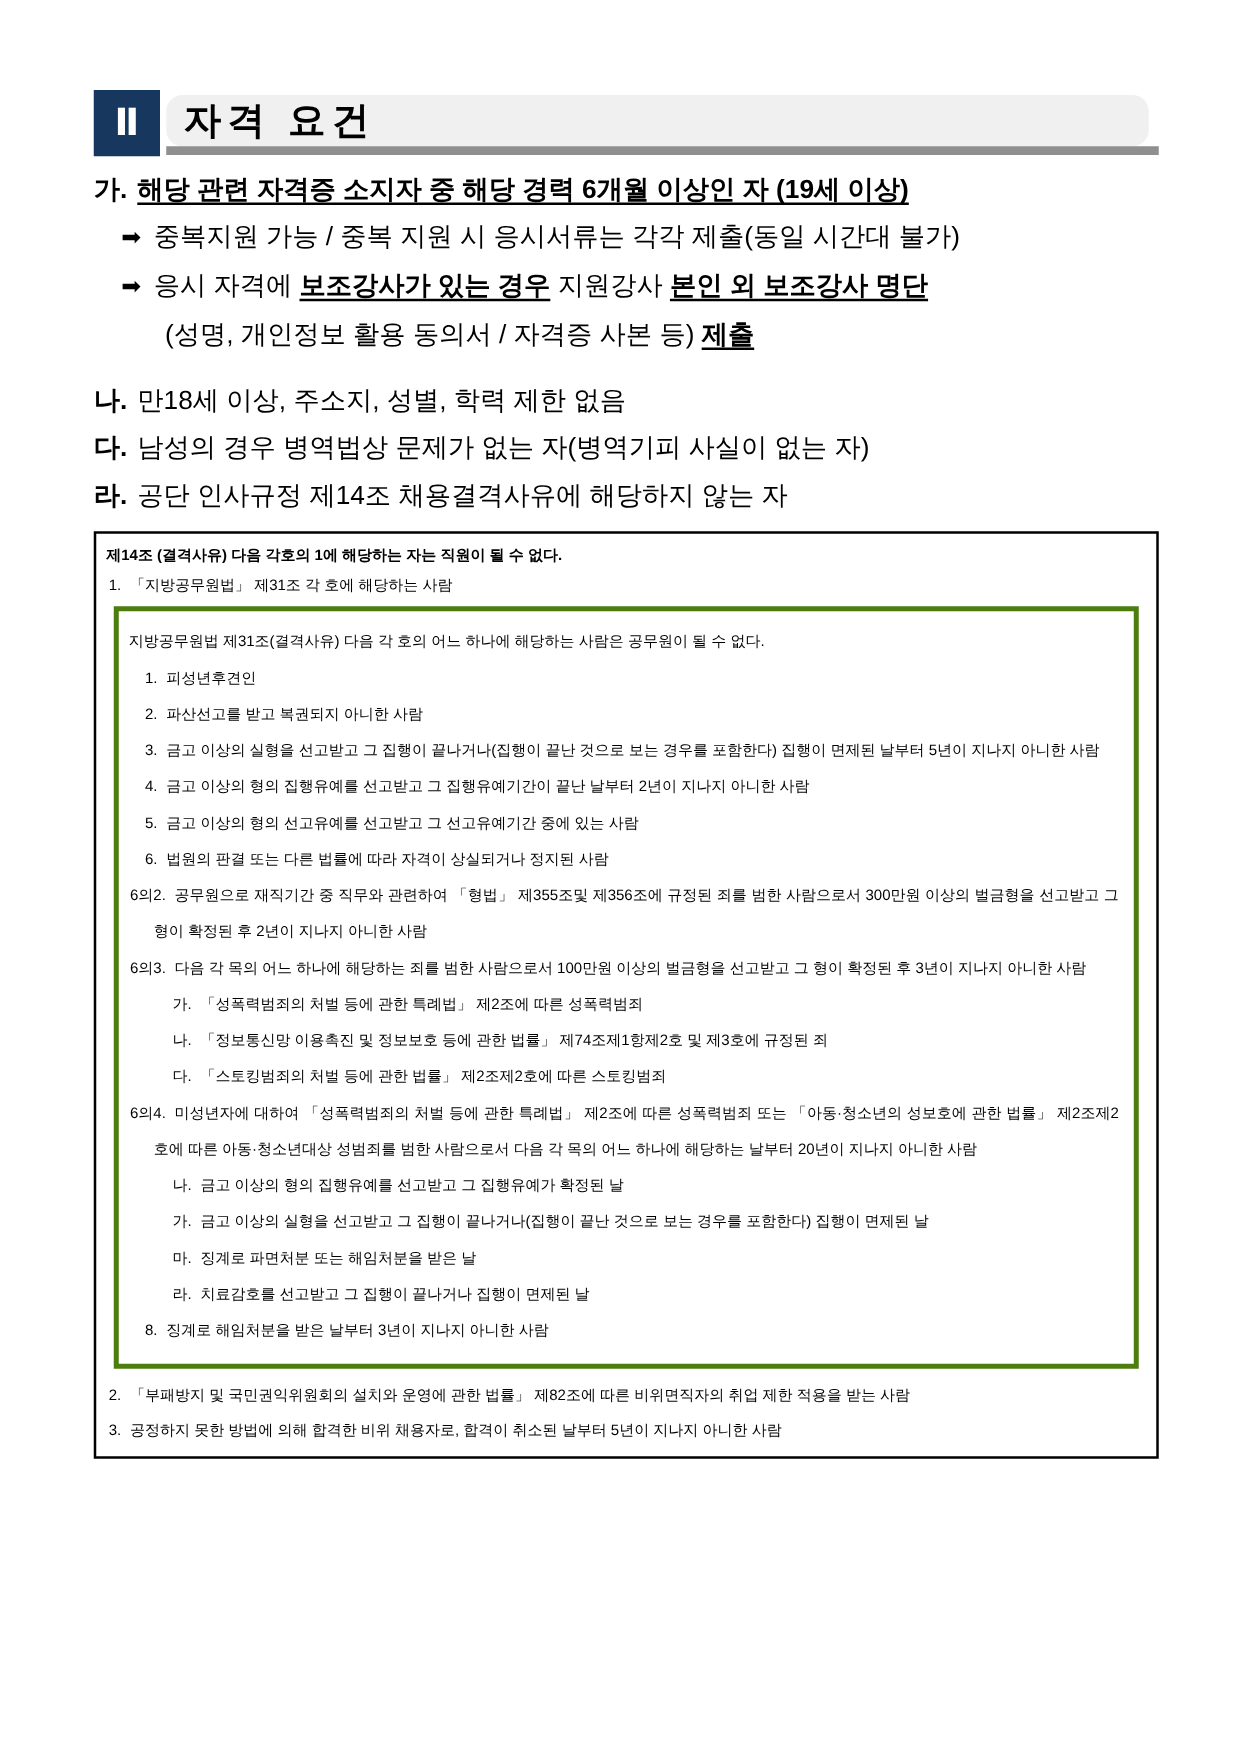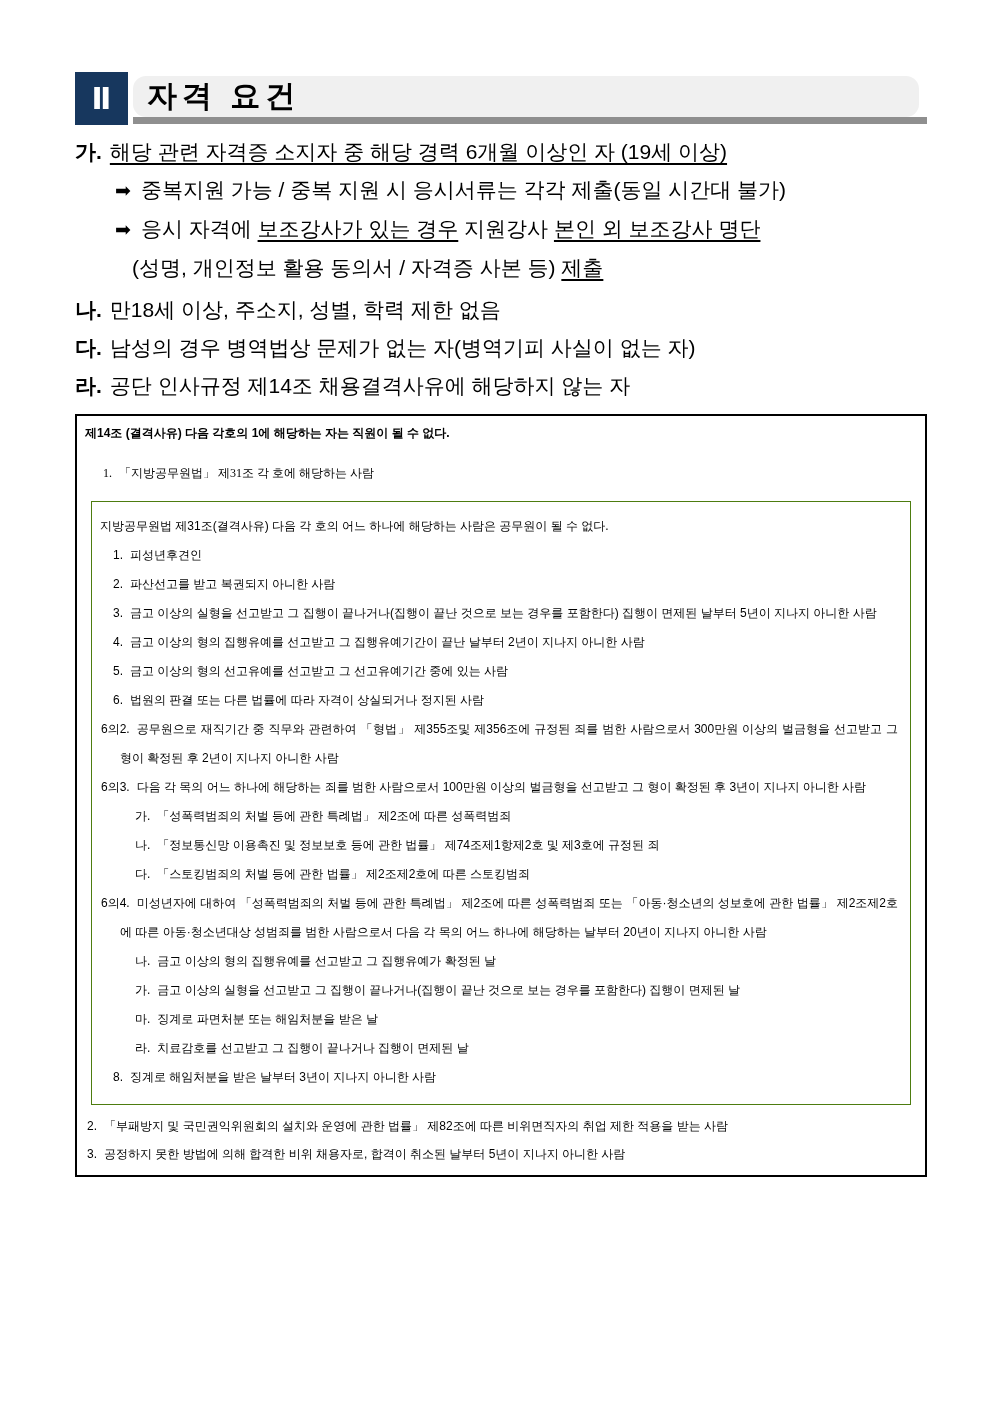--- a/index.html
+++ b/index.html
@@ -34,38 +34,38 @@
     position:absolute;left:133px;top:117px;
     width:794px;height:7px;background:#8F8F8F;
   }
   
   .content{
     position:absolute;left:75px;top:133px;width:852px;
     font-size:21px;line-height:38px;
   }
   .req{margin:0;}
   .req .lbl{font-weight:bold;margin-right:8px;}
-  .bu{font-weight:normal;text-decoration:underline;text-underline-offset:4px;}
-  .bullet{margin:0 0 0 40px;}
+  .bu{font-weight:bold;text-decoration:underline;text-underline-offset:4px;}
+  .bullet{margin:0 0 0 22px;}
   .bullet .arrow{margin-right:10px;font-size:19px;}
-  .bullet-cont{margin:0 0 4px 57px;}
+  .bullet-cont{margin:0 0 15px 57px;}
   
   .box14{
     margin-top:9px;
     border:2px solid #000;
     padding:5px 8px 8px 8px;
     font-size:12px;
     text-align:justify;
   }
   .box14-heading{margin:0;font-weight:bold;line-height:24px;}
-  .b-item{margin:16px;line-height:24px;padding-left:26px;text-indent:-24px;font-family:Liberation Serif, serif;}
+  .b-item{margin:0;line-height:24px;padding-left:26px;text-indent:-24px;}
   .b-item2{margin:2px 0 0 0;line-height:26px;padding-left:26px;text-indent:-24px;}
   
   .innerbox{
-    border:1px solid #4d7c0f;
+    border:4px solid #4d7c0f;
     margin:5px 6px 8px 6px;
     padding:10px 12px 12px 8px;
     line-height:29px;
     text-align:justify;
   }
   .intro{margin:0;}
   .clause{margin:0;}
   .c-num {padding-left:20px;text-indent:-7px;}
   .c-num6{padding-left:20px;text-indent:-19px;}
   .c-sub {padding-left:43px;text-indent:-8px;}

